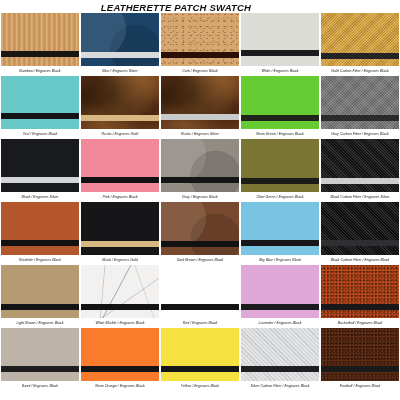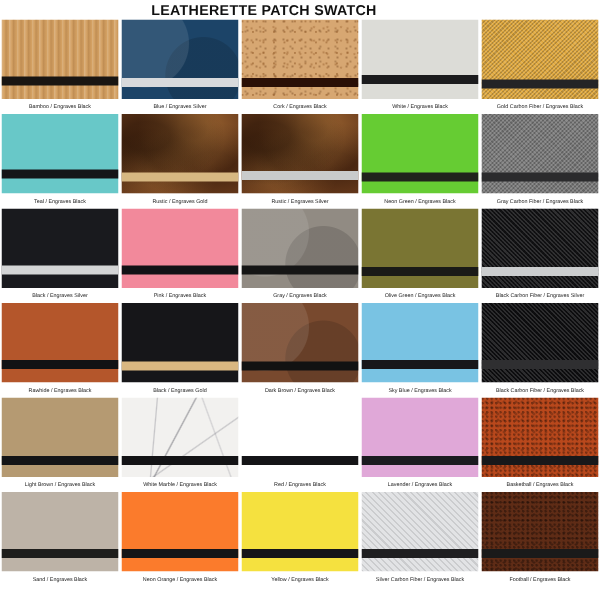--- a/index.html
+++ b/index.html
@@ -2,21 +2,21 @@
 <html><head>
 <meta charset="utf-8">
 <style>
   html,body{margin:0;padding:0;}
   body{
     width:400px;height:400px;
     background:#ffffff;
     font-family:"Liberation Sans", sans-serif;
     overflow:hidden;
   }
-  #sheet{position:relative;width:352px;height:400px;box-sizing:border-box;}
+  #sheet{position:relative;width:352px;height:400px;box-sizing:border-box;font-style:italic;}
 
   #title{
     text-align:center;
     font-size:9.5px;
     font-weight:bold;
     letter-spacing:.2px;
     color:#111111;
     padding-top:2px;
     height:11px;
     line-height:11px;

